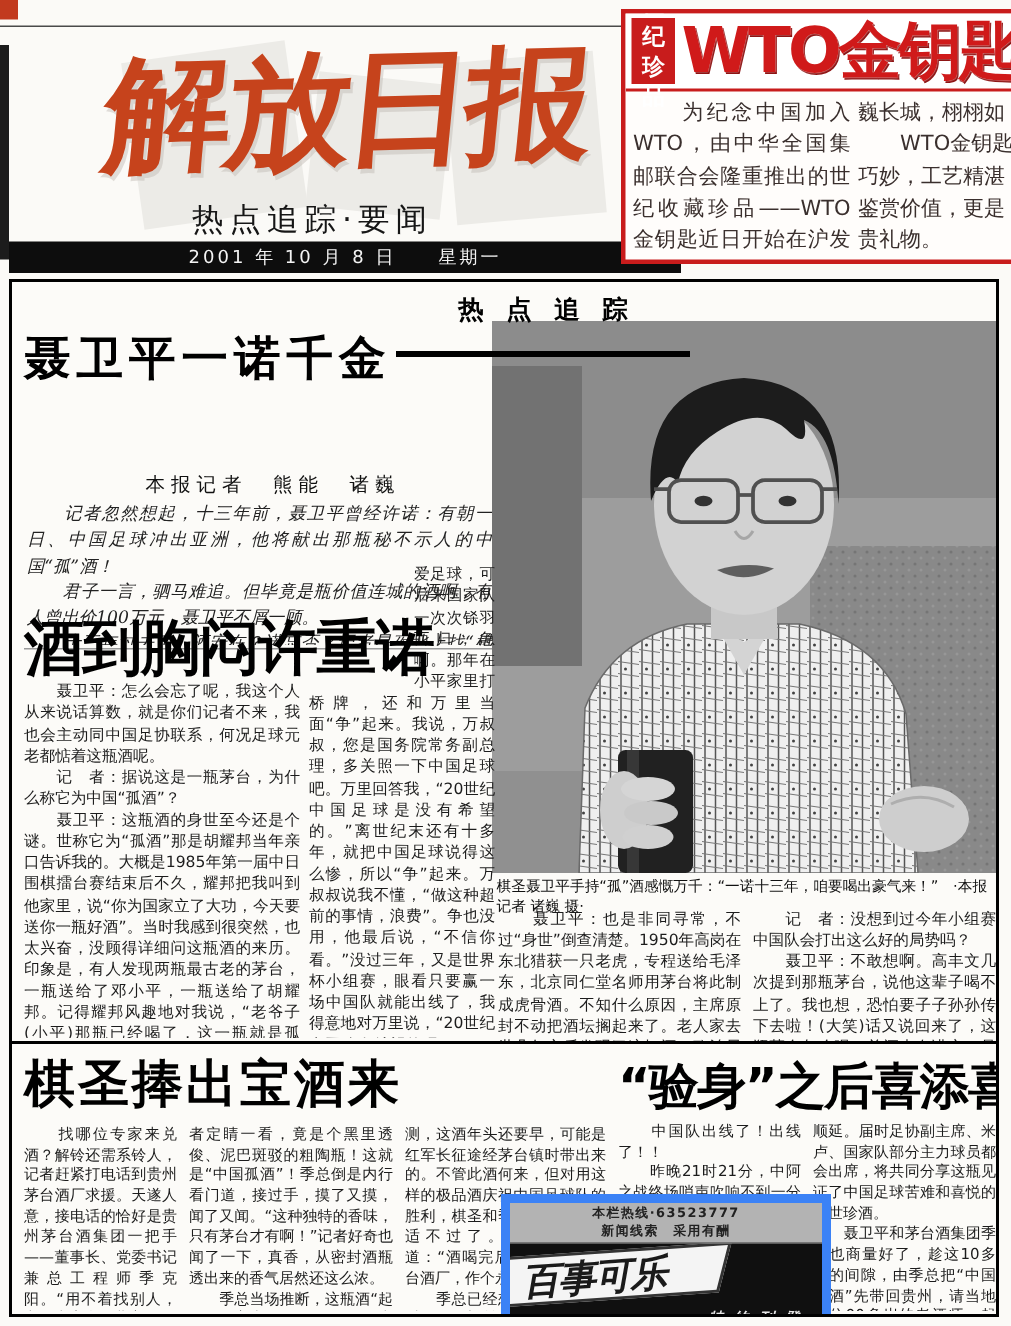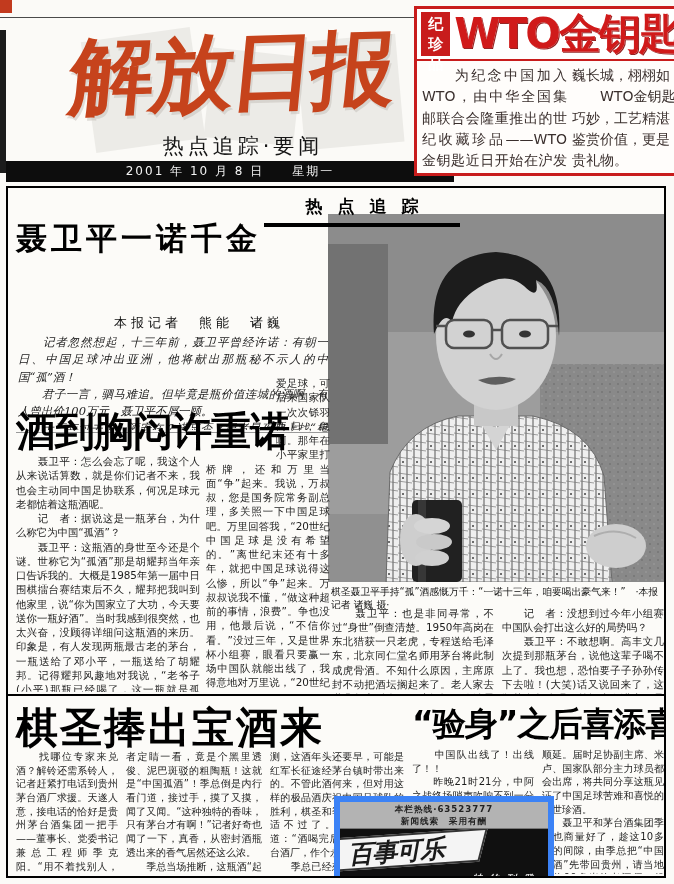--- a/index.html
+++ b/index.html
@@ -24,21 +24,21 @@
 
   .masthead {
     left:70px; top:26px; width:360px; height:110px;
     font-family:"DejaVu Serif","Liberation Serif",serif;
     font-size:84px; font-weight:900; color:#c6431c;
     transform:skewX(-7deg) rotate(-1.5deg);
     letter-spacing:-4px; white-space:nowrap; line-height:1.1;
     text-shadow:2px 3px 0 rgba(190,185,178,.45);
   }
   .mast-sub {
-    left:128px; top:132px; width:230px; text-align:center;
+    left:128px; top:132px; width:230px; text-align:left;
     font-size:21px; letter-spacing:4px; color:#161616; font-weight:500;
   }
   .date-bar {
     left:6px; top:161px; width:448px; height:21px;
     background:#0d0d0d; color:#f3f3f3;
     font-size:12px; letter-spacing:2px;
     display:flex; align-items:center; justify-content:center;
   }
 
   
@@ -63,33 +63,33 @@
   .wto-col2 { width:110px; }
 
   
   .article-box {
     left:6px; top:186px; width:660px; height:692px;
     border:2px solid #000; background:#fcfbf8; overflow:hidden;
   }
   .tracker {
     left:256px; top:7px; width:196px; text-align:center;
     font-size:17px; font-weight:700; letter-spacing:15px; text-indent:15px;
-    border-bottom:4px solid #000; padding-bottom:5px; color:#000; z-index:4;
+    border-bottom:4px solid #000; padding-bottom:16px; color:#000; z-index:4;
   }
   .kicker { left:8px; top:30px; font-size:31px; font-weight:900; letter-spacing:4px; color:#000; }
   .headline {
     left:3px; top:62px; font-size:56px; font-weight:900; letter-spacing:-3px;
     white-space:nowrap; z-index:3; color:#000; line-height:1;
     font-family:"DejaVu Sans","Liberation Sans",sans-serif;
   }
   .headline .hl-white {
     color:#fff;
     text-shadow:-2px -2px 0 #111,2px -2px 0 #111,-2px 2px 0 #111,2px 2px 0 #111,0 2px 0 #111,2px 0 0 #111;
   }
-  .byline { left:61px; top:126px; width:260px; text-align:center; font-size:13px; letter-spacing:4px; color:#111; }
+  .byline { left:44px; top:126px; width:260px; text-align:center; font-size:13px; letter-spacing:4px; color:#111; }
   .lead {
     left:10px; top:146px; width:310px; height:96px; overflow:hidden;
     font-family:"DejaVu Serif","Liberation Serif",serif; font-style:italic;
     font-size:11.5px; line-height:1.5; color:#222; white-space:pre-line; text-align:justify;
   }
   .lead-rule { left:8px; top:244px; width:314px; height:1px; background:#9a9a9a; }
 
   
   .photo { left:320px; top:26px; width:336px; height:368px; filter:grayscale(1) contrast(1.02); background:#a9a49a; }
   .photo svg { display:block; }
@@ -106,21 +106,21 @@
   .body-col { font-size:10.4px; line-height:1.37; text-align:justify; white-space:pre-line; overflow:hidden; color:#1c1c1c; }
   .sec1-col1 { left:8px;  top:266px; width:184px; height:238px; }
   .sec1-col2 { left:198px; top:188px; width:124px; height:316px; white-space:normal; }
   .sec1-col2 .spacer { float:left; width:70px; height:76px; }
   .sec1-col2 .flow { white-space:pre-line; text-align:justify; }
 
   
   .divider-h { left:0; top:506px; width:656px; height:2px; background:#000; }
 
   
-  .sec2-hl { left:8px; top:512px; font-size:42px; font-weight:900; letter-spacing:2px; color:#000; }
+  .sec2-hl { left:8px; top:512px; font-size:34px; font-weight:900; letter-spacing:2px; color:#000; }
   .sec2-c1 { left:8px;   top:562px; width:102px; height:124px; font-size:10px; }
   .sec2-c2 { left:118px; top:562px; width:136px; height:124px; font-size:10px; }
   .sec2-c3 { left:262px; top:562px; width:134px; height:124px; font-size:10px; }
 
   
   .sec3-hl { left:404px; top:514px; width:252px; text-align:right; font-size:33px; font-weight:900; letter-spacing:-1px; color:#000; white-space:nowrap; }
   .sec3-c1 { left:404px; top:560px; width:122px; height:126px; font-size:10px; }
   .sec3-c2 { left:534px; top:560px; width:122px; height:126px; font-size:10px; }
 
   

